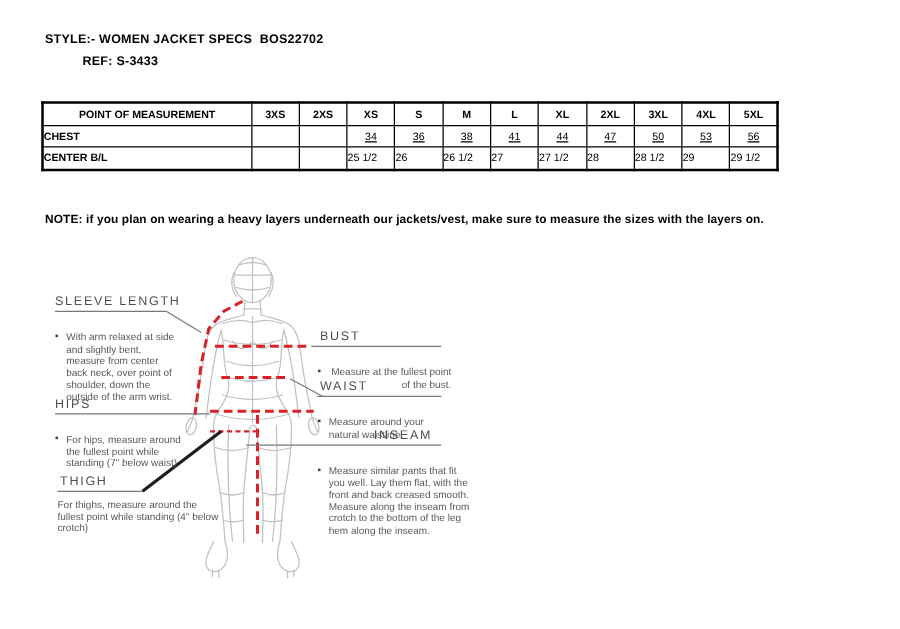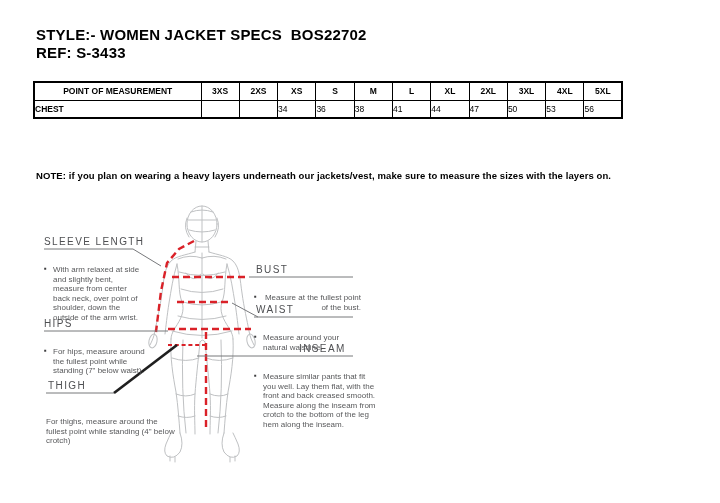--- a/index.html
+++ b/index.html
@@ -3,34 +3,34 @@
 <meta charset="utf-8">
 <style>
   html,body{margin:0;padding:0;}
   body{
     width:720px;height:503px;background:#ffffff;position:relative;
     font-family:"Liberation Sans", sans-serif;color:#000;overflow:hidden;
   }
   .abs{position:absolute;}
 
   
-  .title{left:36px;font-weight:bold;font-size:15px;letter-spacing:.2px;white-space:pre;}
+  .title{left:36px;font-weight:bold;font-size:10px;letter-spacing:.2px;white-space:pre;}
   .title.style-line{top:26px;}
-  .title.ref-line{top:44px;}
+  .title.ref-line{top:44px;margin-left:30px;}
 
   
   .size-table-wrap{left:33px;top:81px;}
   table.size-table{border-collapse:collapse;table-layout:fixed;width:589px;border:2.5px solid #000;}
   table.size-table th, table.size-table td{
     border:1.6px solid #000;height:16.5px;font-size:8.5px;padding:0;
     overflow:hidden;white-space:nowrap;
   }
   table.size-table th{font-weight:bold;text-align:center;}
   th.poml, td.lbl{text-align:left;padding-left:3px;font-weight:bold;}
-  td.c{text-align:left;}
+  td.c{text-align:center;text-decoration:underline;}
   td.l{text-align:left;padding-left:4px;}
 
   
   .note{left:36px;top:170px;font-weight:bold;font-size:9.5px;letter-spacing:.1px;}
 
   
   .guide-heading{
     font-size:10px;letter-spacing:1.4px;color:#4e4f52;font-weight:normal;white-space:nowrap;
   }
   .guide-desc{
@@ -78,20 +78,34 @@
       <td class="c"></td>
       <td class="c">34</td>
       <td class="c">36</td>
       <td class="c">38</td>
       <td class="c">41</td>
       <td class="c">44</td>
       <td class="c">47</td>
       <td class="c">50</td>
       <td class="c">53</td>
       <td class="c">56</td>
+    </tr>
+    <tr>
+      <td class="lbl">CENTER B/L</td>
+      <td class="l"></td>
+      <td class="l"></td>
+      <td class="l">25 1/2</td>
+      <td class="l">26</td>
+      <td class="l">26 1/2</td>
+      <td class="l">27</td>
+      <td class="l">27 1/2</td>
+      <td class="l">28</td>
+      <td class="l">28 1/2</td>
+      <td class="l">29</td>
+      <td class="l">29 1/2</td>
     </tr>
   </tbody>
     </table>
 </div>
 
 <div class="abs note">NOTE: if you plan on wearing a heavy layers underneath our jackets/vest, make sure to measure the sizes with the layers on.</div>
 
 <svg class="abs diagram" width="400" height="285" viewBox="0 195 400 285" xmlns="http://www.w3.org/2000/svg">
 
   <g fill="none" stroke="#bfc1c3" stroke-width="1" stroke-linecap="round">
@@ -163,21 +177,21 @@
   <line x1="114" y1="393" x2="177" y2="345" stroke="#1f1f1f" stroke-width="2.6"></line>
 </svg>
 
 <div class="abs guide-heading" style="left:44px;top:236px;">SLEEVE LENGTH</div>
 <div class="guide-desc bulleted w-sleeve" style="left:44px;top:253px;">With arm relaxed at side and slightly bent, measure from center back neck, over point of shoulder, down the outside of the arm wrist.</div>
 
 <div class="abs guide-heading" style="left:44px;top:318px;">HIPS</div>
 <div class="guide-desc bulleted w-hips" style="left:44px;top:335px;">For hips, measure around the fullest point while standing (7" below waist).</div>
 
 <div class="abs guide-heading" style="left:48px;top:380px;">THIGH</div>
-<div class="guide-desc w-thigh" style="left:46px;top:399px;margin-top:18px;">For thighs, measure around the fullest point while standing (4" below crotch)</div>
+<div class="guide-desc w-thigh" style="left:46px;top:399px;">For thighs, measure around the fullest point while standing (4" below crotch)</div>
 
 <div class="abs guide-heading" style="left:256px;top:264px;">BUST</div>
 <div class="guide-desc bulleted w-bust" style="left:254px;top:281px;text-align:right;">Measure at the fullest point of the bust.</div>
 
 <div class="abs guide-heading" style="left:256px;top:304px;">WAIST</div>
 <div class="guide-desc bulleted w-waist" style="left:254px;top:321px;">Measure around your natural waistline.</div>
 
 <div class="abs guide-heading" style="left:256px;top:343px;margin-left:43px;">INSEAM</div>
 <div class="guide-desc bulleted w-inseam" style="left:254px;top:360px;">Measure similar pants that fit you well. Lay them flat, with the front and back creased smooth. Measure along the inseam from crotch to the bottom of the leg hem along the inseam.</div>
 

